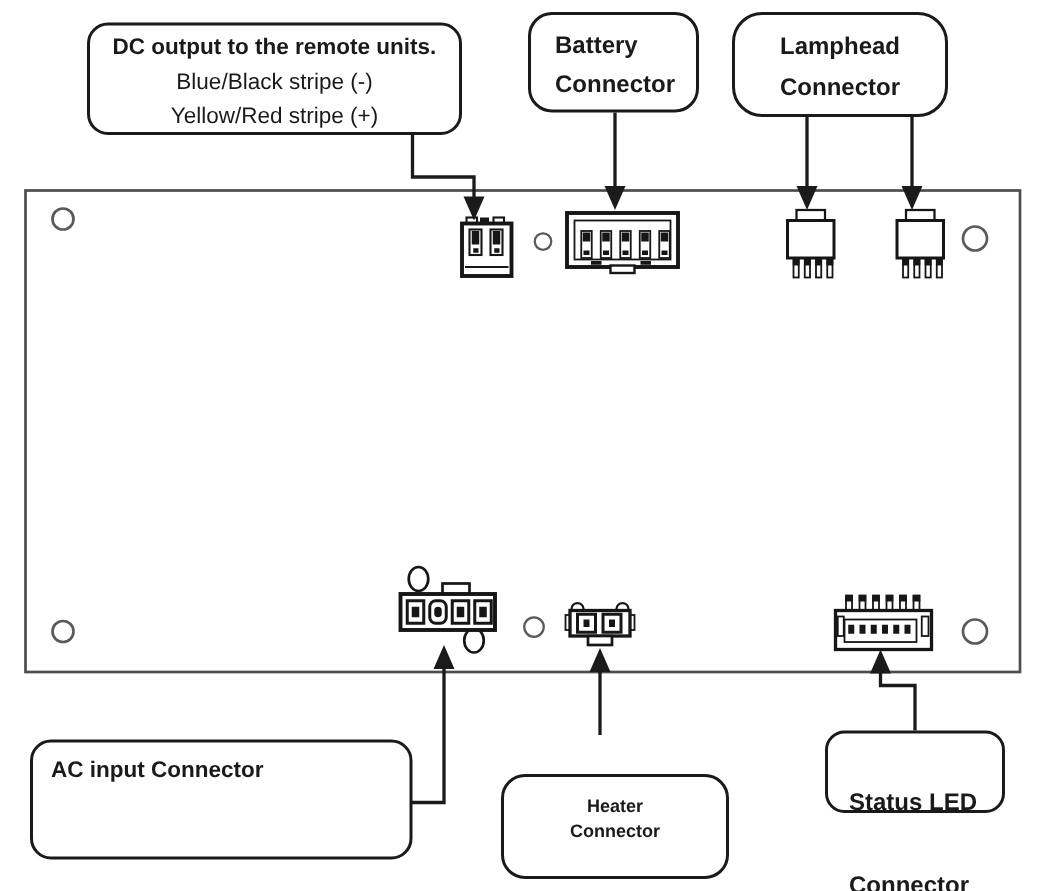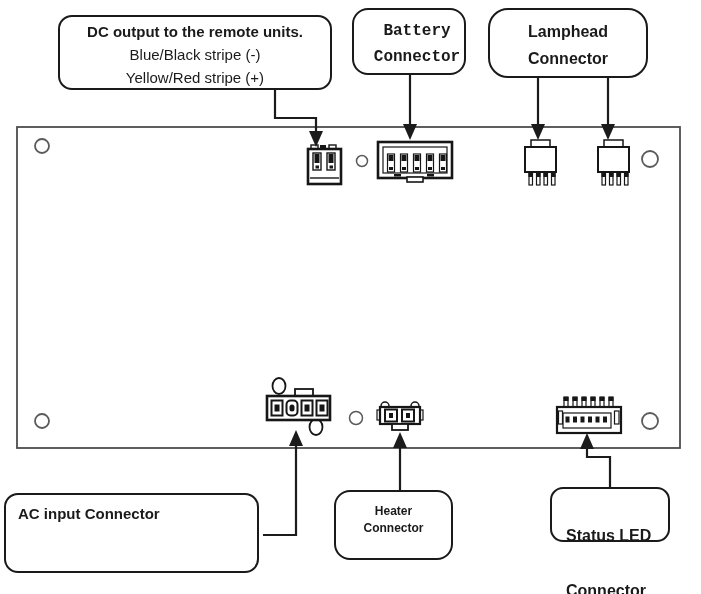--- a/index.html
+++ b/index.html
@@ -29,28 +29,28 @@
 
   
   .callout{
     position:absolute;box-sizing:border-box;
     background:#fff;border:2px solid var(--color-text,#1a1a1a);
     text-align:center;
   }
   .co-line{font-size:15px;line-height:23px;white-space:nowrap;}
   .bold{font-weight:bold;}
 
-  .co-dc{left:58px;top:15px;width:274px;height:75px;border-radius:14px;padding-top:3px;}
-  .co-battery{left:352px;top:8px;width:114px;height:67px;border-radius:16px;text-align:center;padding:8px 0 0 16px;font-family:Liberation Mono, monospace;}
+  .co-dc{left:58px;top:15px;width:250px;height:75px;border-radius:14px;padding-top:3px;}
+  .co-battery{left:352px;top:8px;width:114px;height:67px;border-radius:16px;text-align:left;padding:8px 0 0 16px;}
   .co-battery .co-line{font-size:16px;line-height:26px;}
-  .co-lamphead{left:488px;top:8px;width:160px;height:70px;border-radius:20px;padding-top:8px;}
+  .co-lamphead{left:488px;top:8px;width:144px;height:70px;border-radius:20px;padding-top:8px;}
   .co-lamphead .co-line{font-size:16px;line-height:27px;}
-  .co-ac{left:4px;top:493px;width:255px;height:80px;border-radius:14px;text-align:left;padding:8px 0 0 12px;}
+  .co-ac{left:20px;top:493px;width:255px;height:80px;border-radius:14px;text-align:left;padding:8px 0 0 12px;}
   .co-ac .co-line{line-height:21px;}
-  .co-heater{left:334px;top:490px;width:119px;height:70px;border-radius:16px;padding-top:11px;}
+  .co-heater{left:334px;top:516px;width:152px;height:70px;border-radius:16px;padding-top:11px;}
   .co-heater .co-line{font-size:12px;line-height:17px;}
   .co-status{left:550px;top:487px;width:120px;height:55px;border-radius:13px;text-align:left;padding:4px 0 0 14px;}
   .co-status .co-line{font-size:16px;line-height:24px;margin-top:31px;}
 </style>
 </head>
 <body>
 
 <div class="canvas">
 
   <svg class="diagram" width="701" height="594" viewBox="0 0 701 594">

